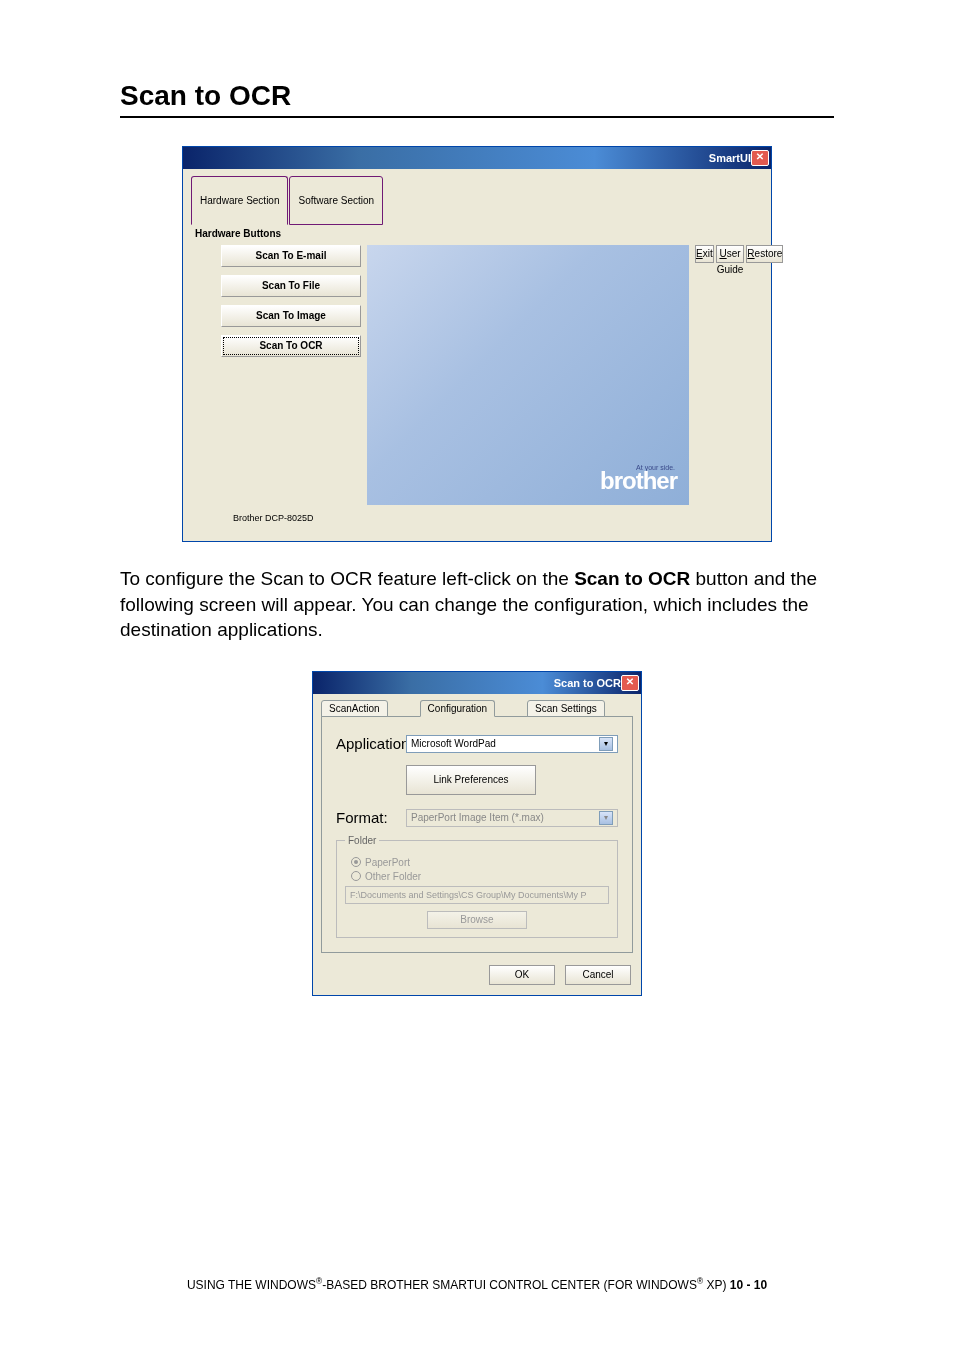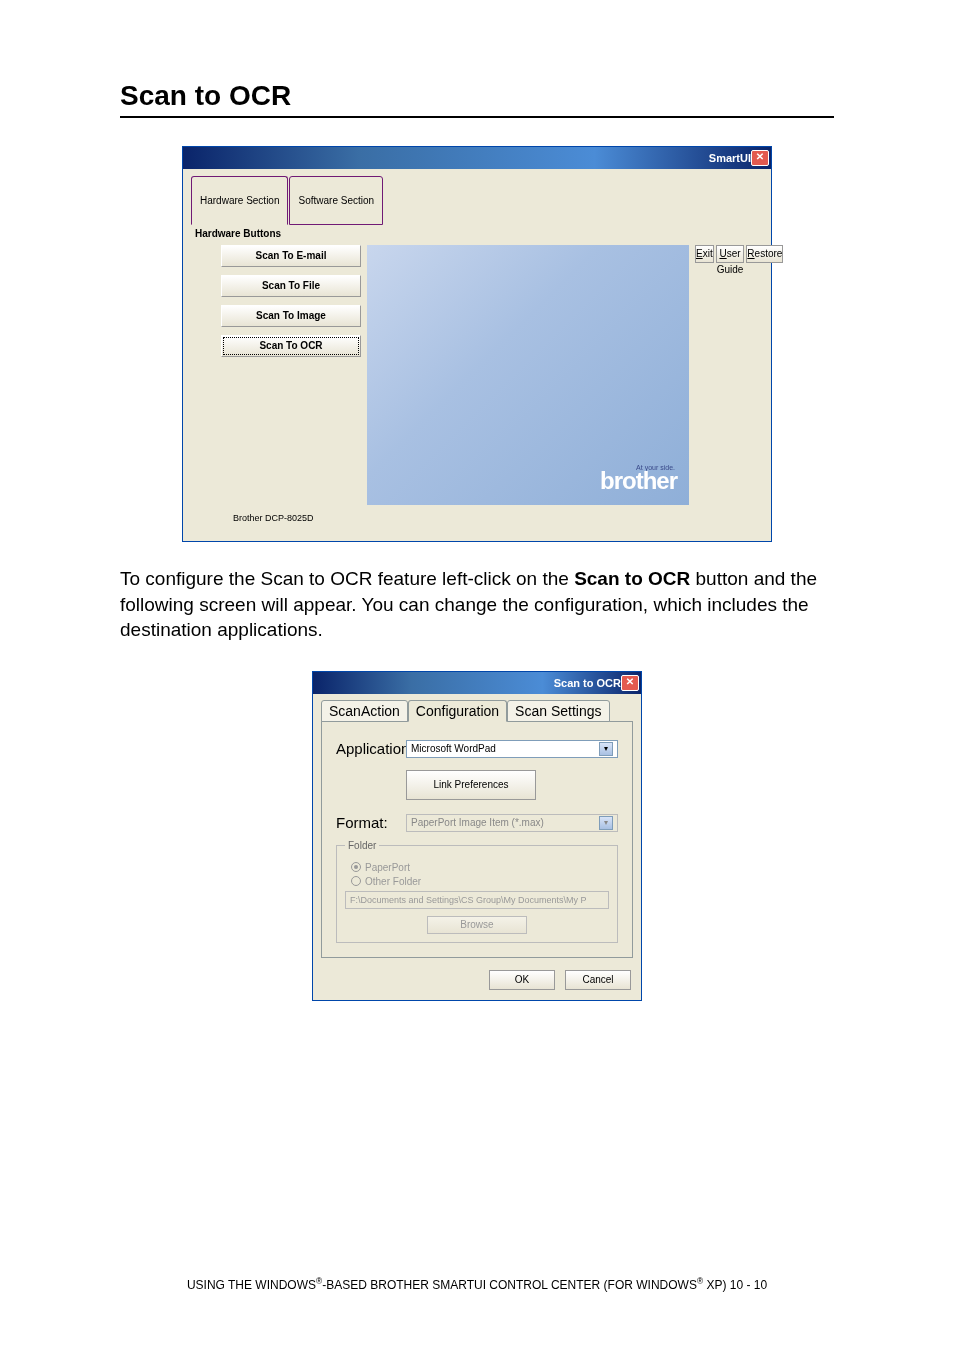--- a/index.html
+++ b/index.html
@@ -164,21 +164,22 @@
     margin: 0 auto;
     border: 1px solid #0046aa;
     background: #ece9d8;
     font-family: Tahoma, Arial, sans-serif;
   }
   .ocr-body {
     padding: 6px 8px 8px 8px;
   }
   .ocr-tabs {
     display: flex;
-    font-size: 14px;
+    font-size: 10px;
+    gap: 32px;
   }
   .ocr-tab {
     padding: 2px 7px;
     border: 1px solid #919b9c;
     background: #f4f2e8;
     border-top-left-radius: 3px;
     border-top-right-radius: 3px;
   }
   .ocr-tab.active {
     background: #ece9d8;
@@ -258,21 +259,21 @@
     border: 1px solid #999;
   }
   .footer {
     position: absolute;
     bottom: 60px;
     left: 0;
     right: 0;
     text-align: center;
     font-size: 12px;
   }
-  .footer .pg { font-weight: normal; }
+  .footer .pg { font-weight: bold; }
   sup { font-size: 0.7em; vertical-align: super; }
 </style>
 </head>
 <body>
 
 <div class="page">
   <h1 class="heading">Scan to OCR</h1>
 
   <div class="smartui-window">
     <div class="titlebar">

